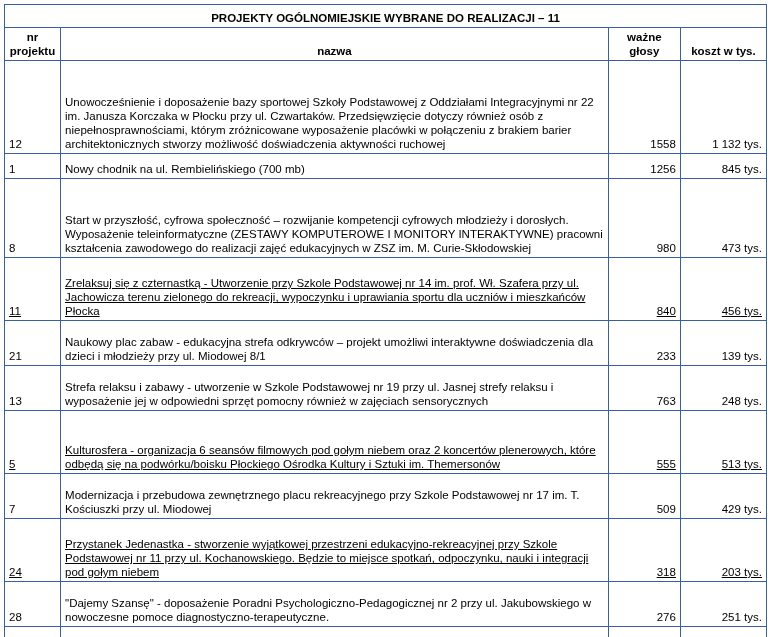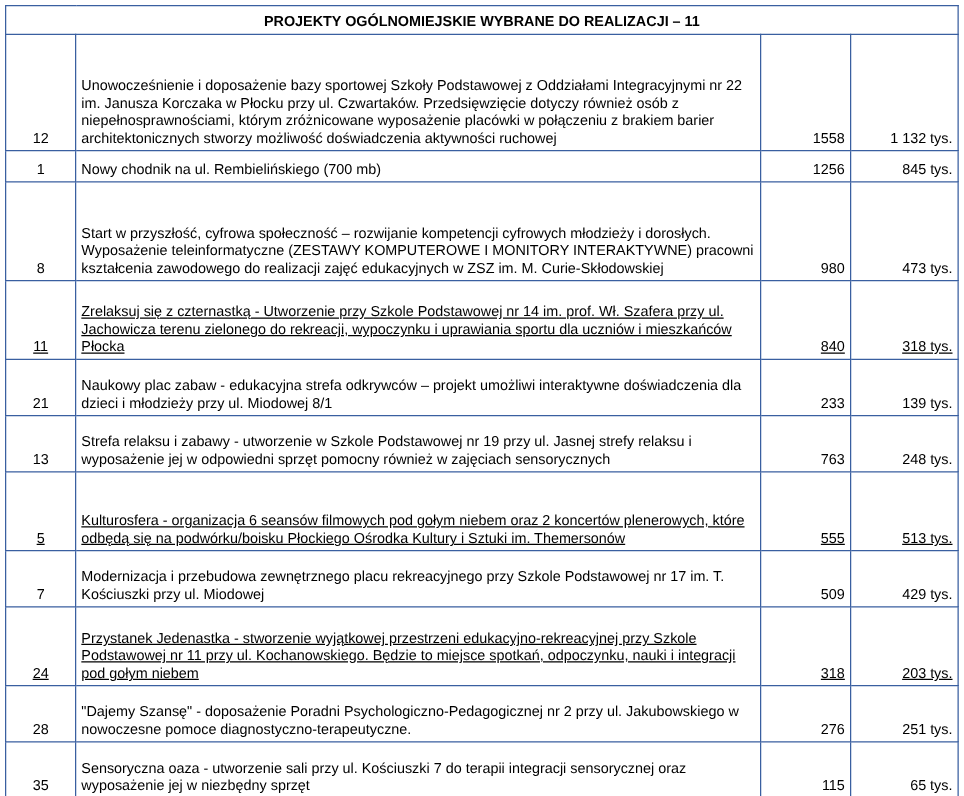--- a/index.html
+++ b/index.html
@@ -48,21 +48,21 @@
     font-size: 11.5px;
     vertical-align: middle;
     line-height: 1.2;
   }
   .col-nr { width: 56px; }
   .col-nazwa { width: 547px; }
   .col-glosy { width: 72px; }
   .col-koszt { width: 86px; }
 
   td.nr {
-    text-align: center;
+    text-align: left;
     vertical-align: bottom;
   }
   td.nazwa {
     text-align: left;
     vertical-align: top;
     padding-top: 4px;
   }
   td.glosy {
     text-align: right;
     vertical-align: bottom;
@@ -88,20 +88,32 @@
     <colgroup>
       <col class="col-nr">
       <col class="col-nazwa">
       <col class="col-glosy">
       <col class="col-koszt">
     </colgroup>
     <tbody>
       <tr>
         <td class="title-cell" colspan="4">PROJEKTY OGÓLNOMIEJSKIE WYBRANE DO REALIZACJI – 11</td>
       </tr>
+      <tr>
+        <td class="hdr">
+          <div>nr</div>
+          <div>projektu</div>
+        </td>
+        <td class="hdr">nazwa</td>
+        <td class="hdr">
+          <div>ważne</div>
+          <div>głosy</div>
+        </td>
+        <td class="hdr">koszt w tys.</td>
+      </tr>
 
       <tr class="r-tall">
         <td class="nr">12</td>
         <td class="nazwa">Unowocześnienie i doposażenie bazy sportowej Szkoły Podstawowej z Oddziałami Integracyjnymi nr 22 im. Janusza Korczaka w Płocku przy ul. Czwartaków. Przedsięwzięcie dotyczy również osób z niepełnosprawnościami, którym zróżnicowane wyposażenie placówki w połączeniu z brakiem barier architektonicznych stworzy możliwość doświadczenia aktywności ruchowej</td>
         <td class="glosy">1558</td>
         <td class="koszt">1 132 tys.</td>
       </tr>
 
       <tr class="r-1">
         <td class="nr">1</td>
@@ -114,21 +126,21 @@
         <td class="nr">8</td>
         <td class="nazwa">Start w przyszłość, cyfrowa społeczność – rozwijanie kompetencji cyfrowych młodzieży i dorosłych. Wyposażenie teleinformatyczne (ZESTAWY KOMPUTEROWE I MONITORY INTERAKTYWNE) pracowni kształcenia zawodowego do realizacji zajęć edukacyjnych w ZSZ im. M. Curie-Skłodowskiej</td>
         <td class="glosy">980</td>
         <td class="koszt">473 tys.</td>
       </tr>
 
       <tr class="r-med">
         <td class="nr">11</td>
         <td class="nazwa">Zrelaksuj się z czternastką - Utworzenie przy Szkole Podstawowej nr 14 im. prof. Wł. Szafera przy ul. Jachowicza terenu zielonego do rekreacji, wypoczynku i uprawiania sportu dla uczniów i mieszkańców Płocka</td>
         <td class="glosy">840</td>
-        <td class="koszt">318 tys.</td>
+        <td class="koszt">456 tys.</td>
       </tr>
 
       <tr class="r-2">
         <td class="nr">21</td>
         <td class="nazwa">Naukowy plac zabaw - edukacyjna strefa odkrywców – projekt umożliwi interaktywne doświadczenia dla dzieci i młodzieży przy ul. Miodowej 8/1</td>
         <td class="glosy">233</td>
         <td class="koszt">139 tys.</td>
       </tr>
 
       <tr class="r-2">

